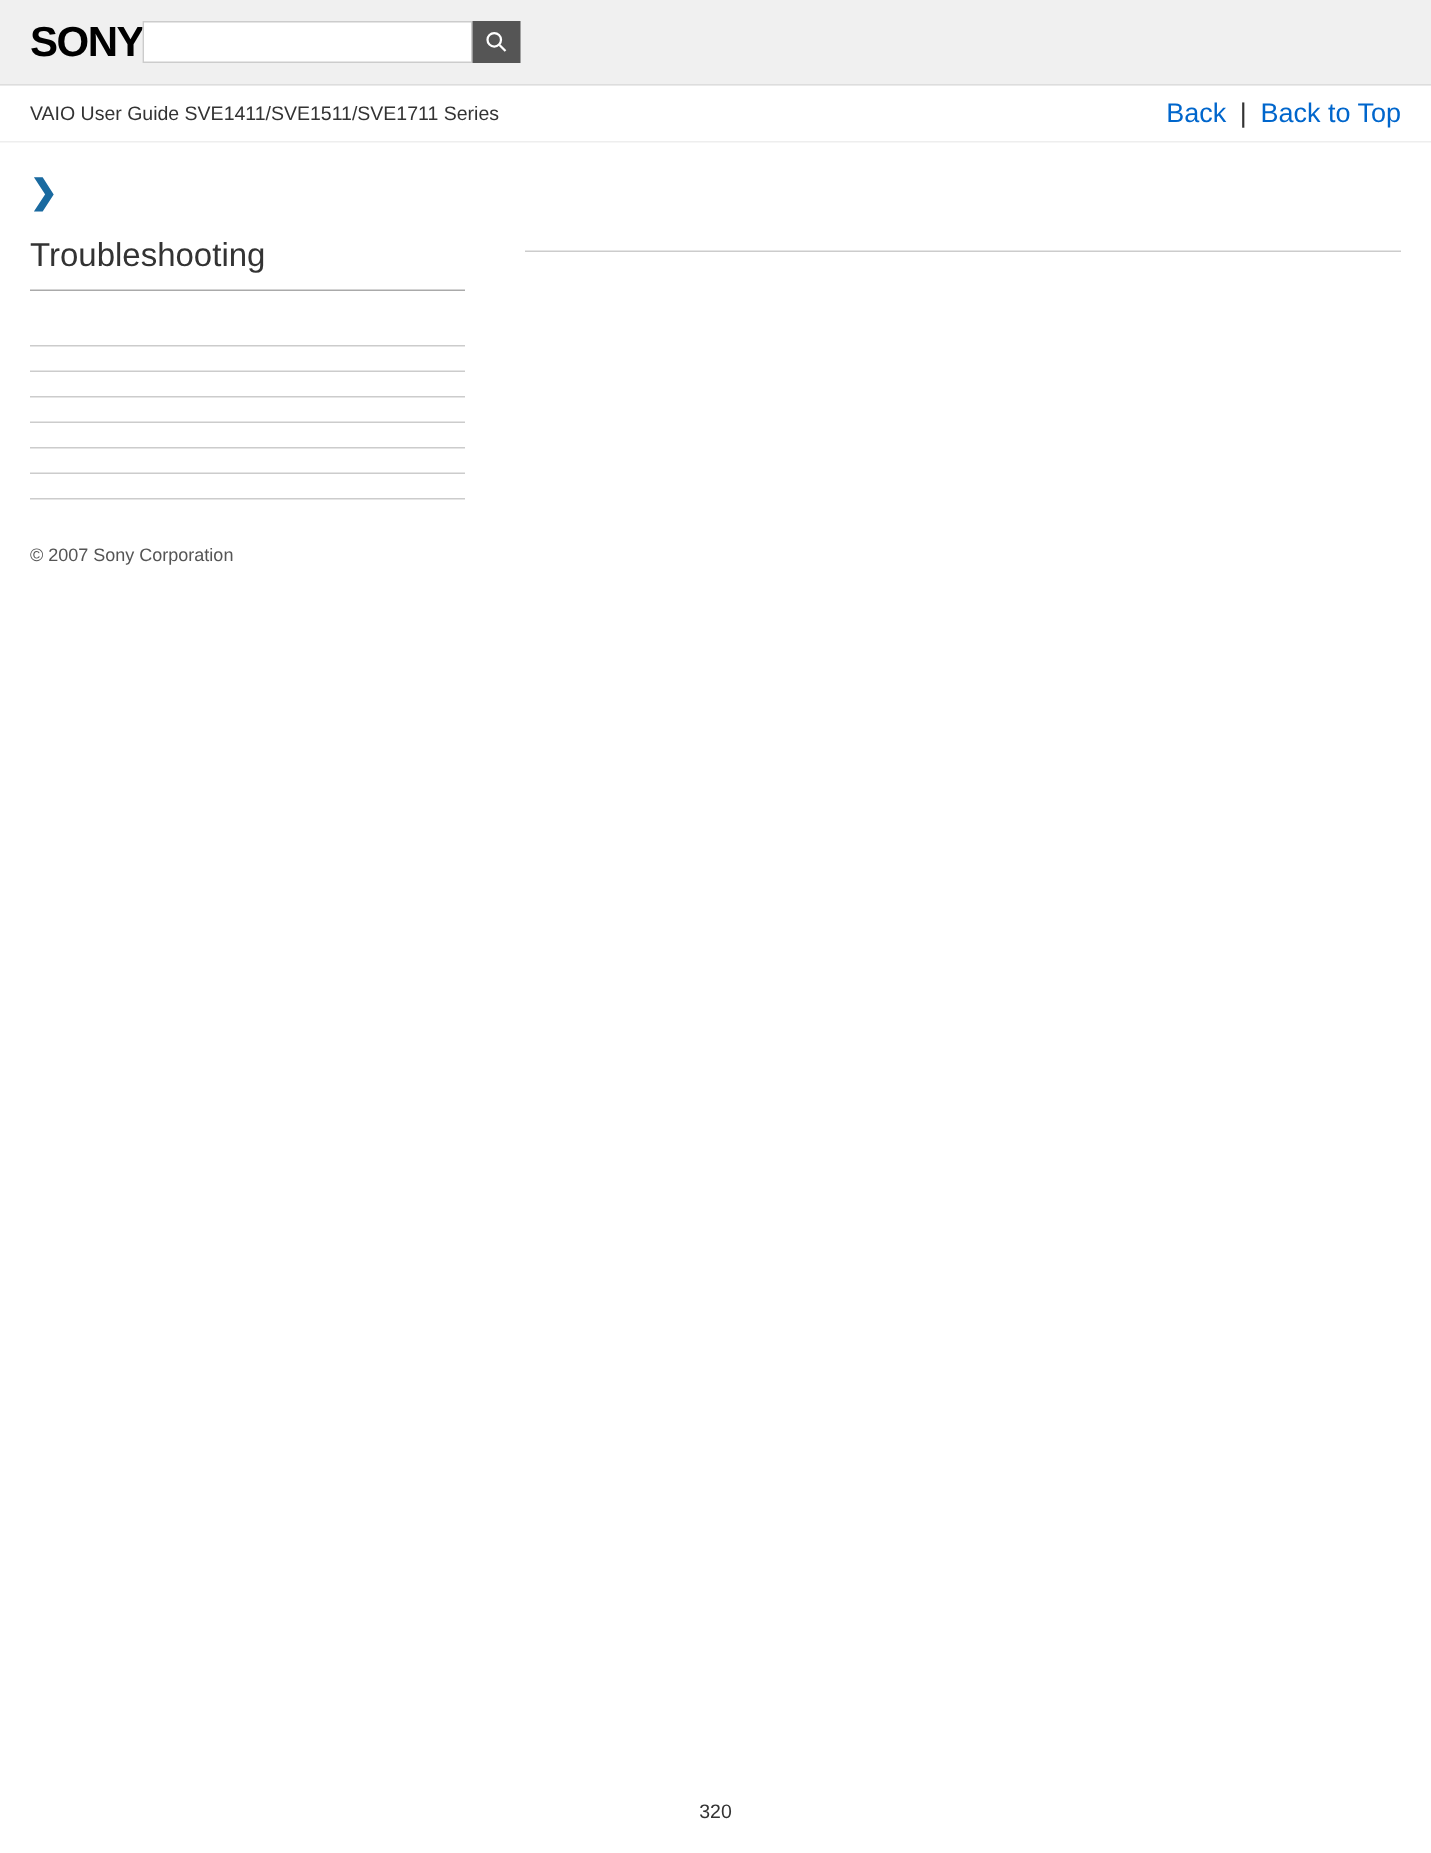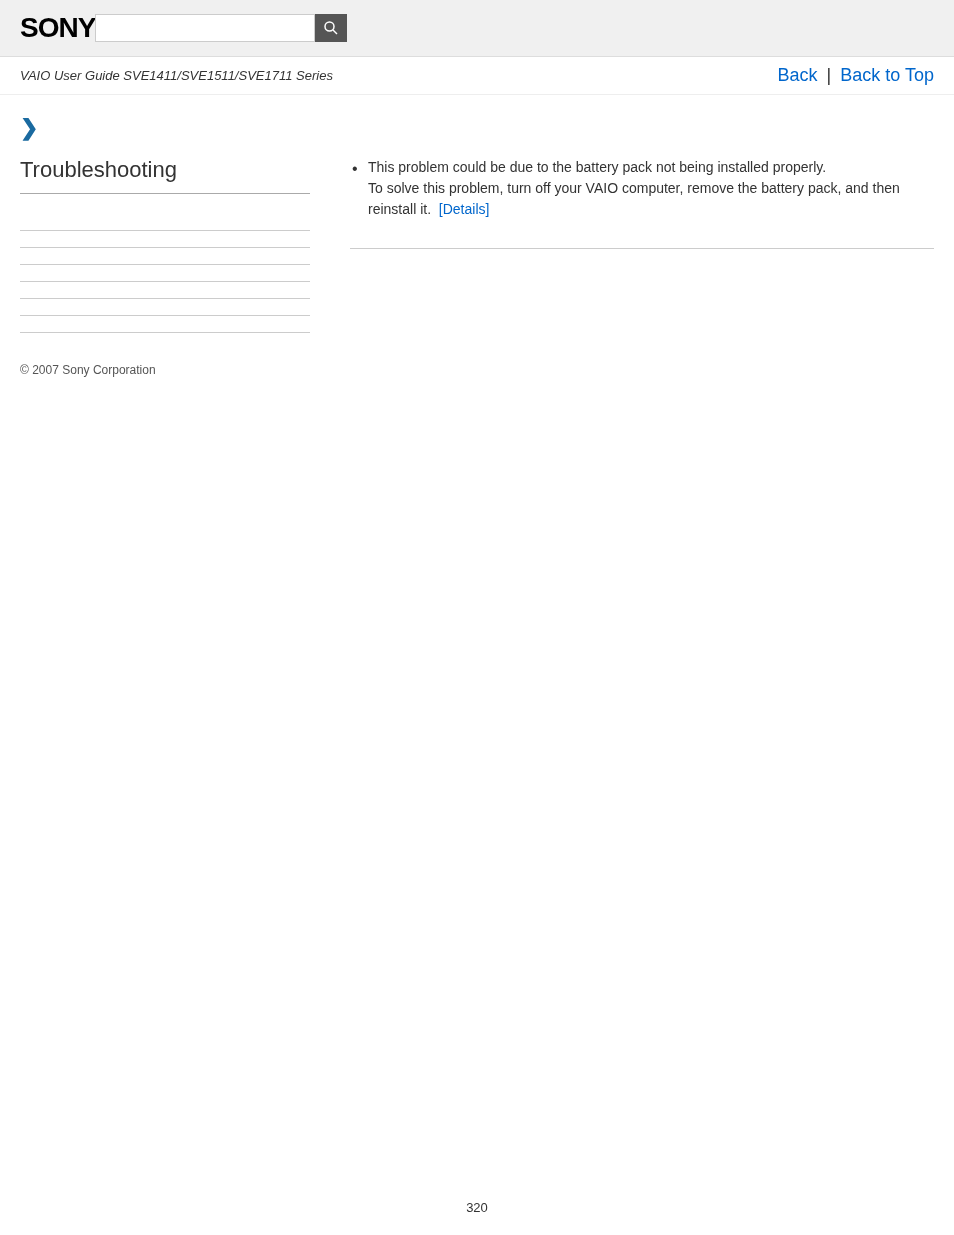--- a/index.html
+++ b/index.html
@@ -50,21 +50,20 @@
     .nav-bar {
       padding: 8px 20px;
       display: flex;
       justify-content: space-between;
       align-items: center;
       border-bottom: 1px solid #eee;
     }
     .nav-title {
       font-size: 13px;
       color: #333;
-      font-style: italic;
     }
     .nav-links {
       font-size: 18px;
     }
     .nav-links a {
       color: #0066cc;
       text-decoration: none;
     }
     .nav-sep { color: #333; margin: 0 4px; }
 
@@ -210,25 +209,20 @@
       <div class="sidebar-item"></div>
       <div class="sidebar-item"></div>
 
       <div class="footer">
         <span>© 2007 Sony Corporation</span>
       </div>
     </div>
 
     <div class="right-col">
       <ul class="bullet-list">
-        <li>
-          <span>This problem could be due to the battery pack not being installed properly.</span><br>
-          <span>To solve this problem, turn off your VAIO computer, remove the battery pack, and then reinstall it.</span>
-          &nbsp;<a href="#">[Details]</a>
-        </li>
       </ul>
       <hr class="right-divider">
     </div>
 
   </div>
 </div>
 
 <div class="page-number">320</div>
 
 </body></html>

